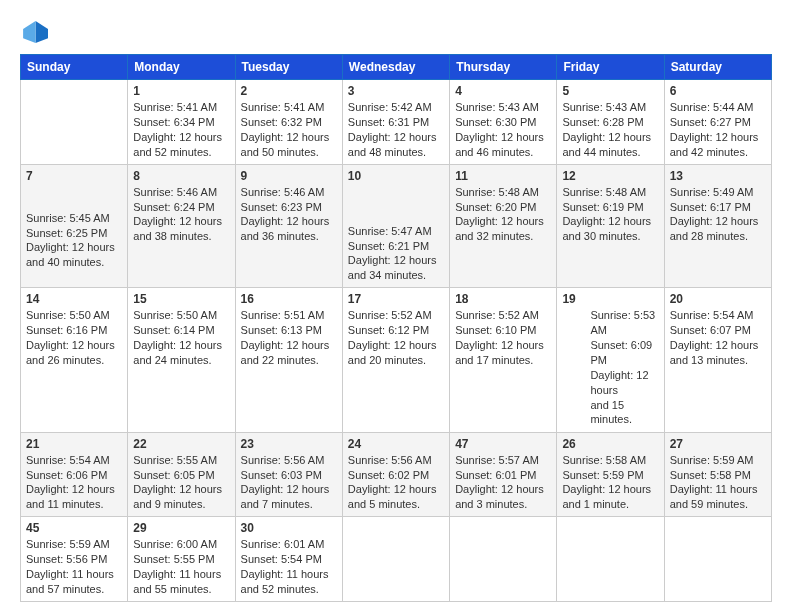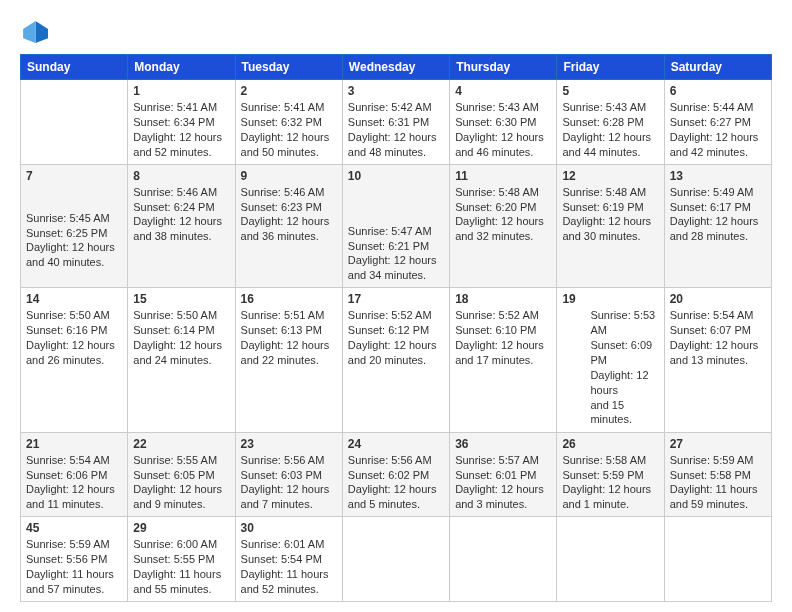--- a/index.html
+++ b/index.html
@@ -305,21 +305,21 @@
 and 7 minutes.</div>
           </td>
           <td>
             <span class="day-num">24</span>
             <div class="day-info" style="white-space: pre-line;">Sunrise: 5:56 AM
 Sunset: 6:02 PM
 Daylight: 12 hours
 and 5 minutes.</div>
           </td>
           <td>
-            <span class="day-num">36</span>
+            <span class="day-num">47</span>
             <div class="day-info" style="white-space: pre-line;">Sunrise: 5:57 AM
 Sunset: 6:01 PM
 Daylight: 12 hours
 and 3 minutes.</div>
           </td>
           <td>
             <span class="day-num">26</span>
             <div class="day-info" style="white-space: pre-line;">Sunrise: 5:58 AM
 Sunset: 5:59 PM
 Daylight: 12 hours

